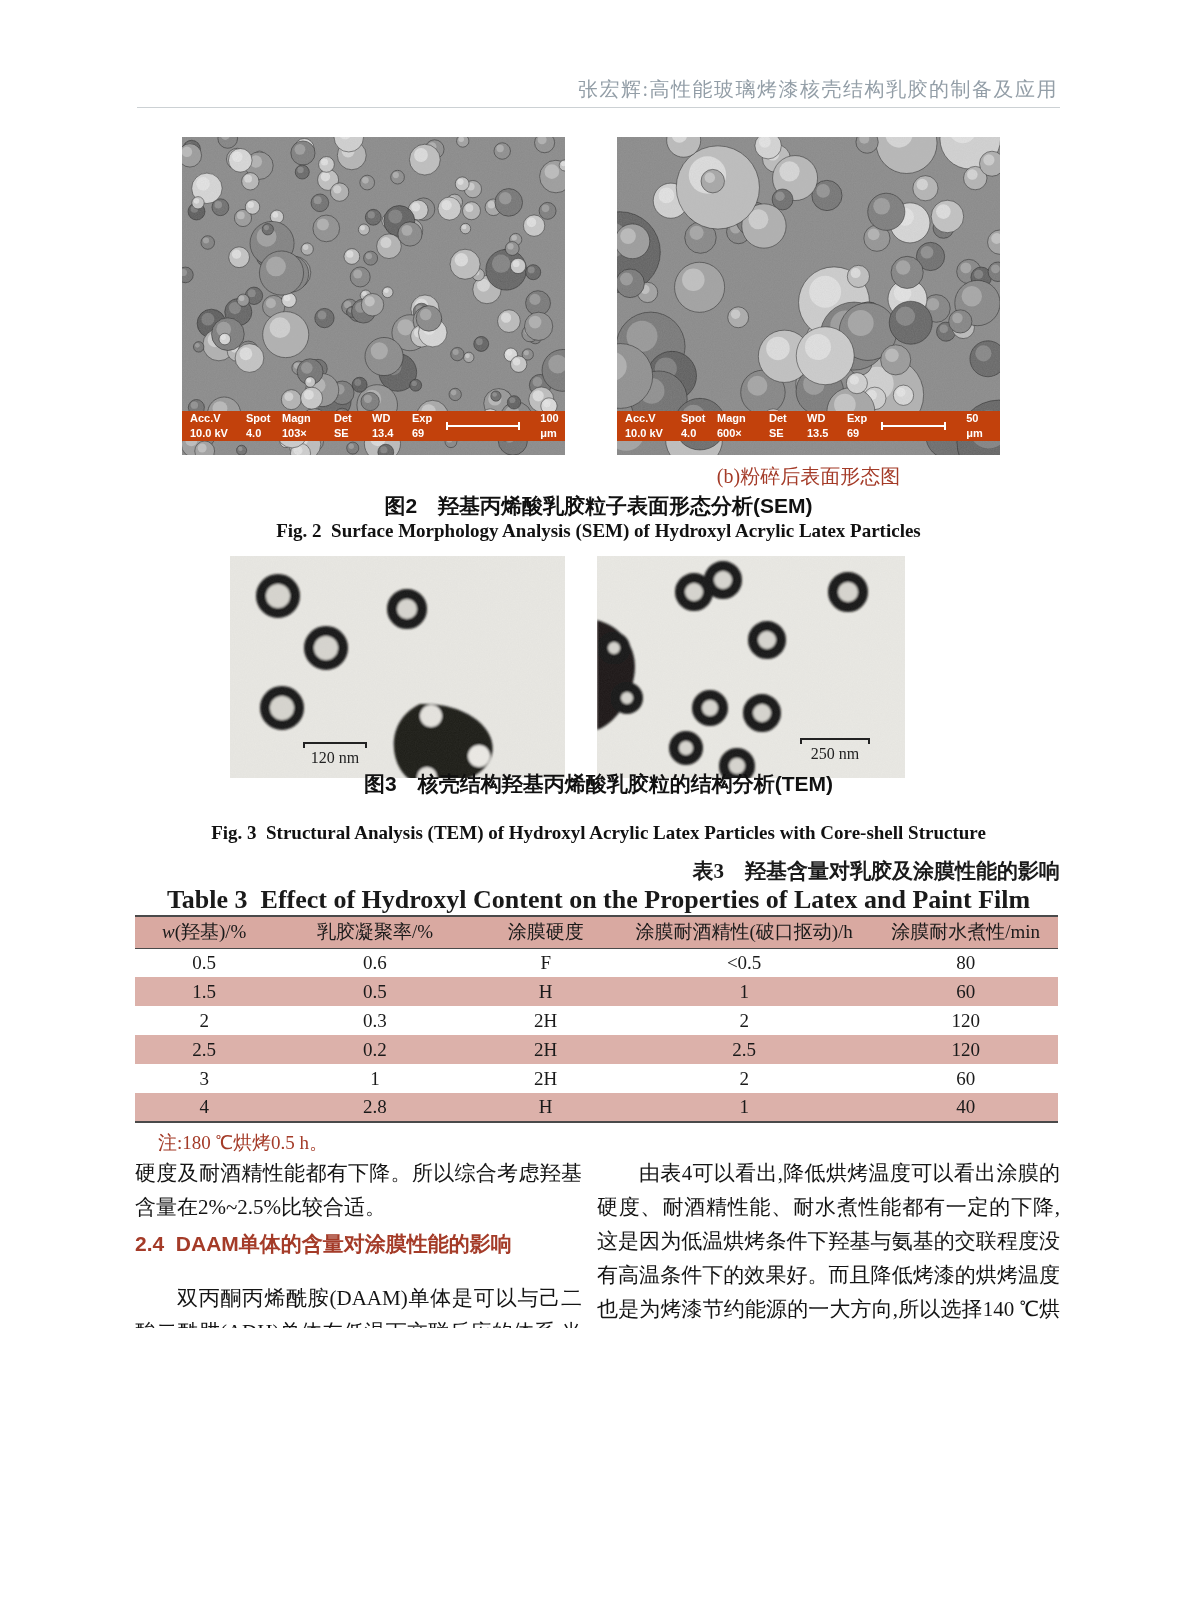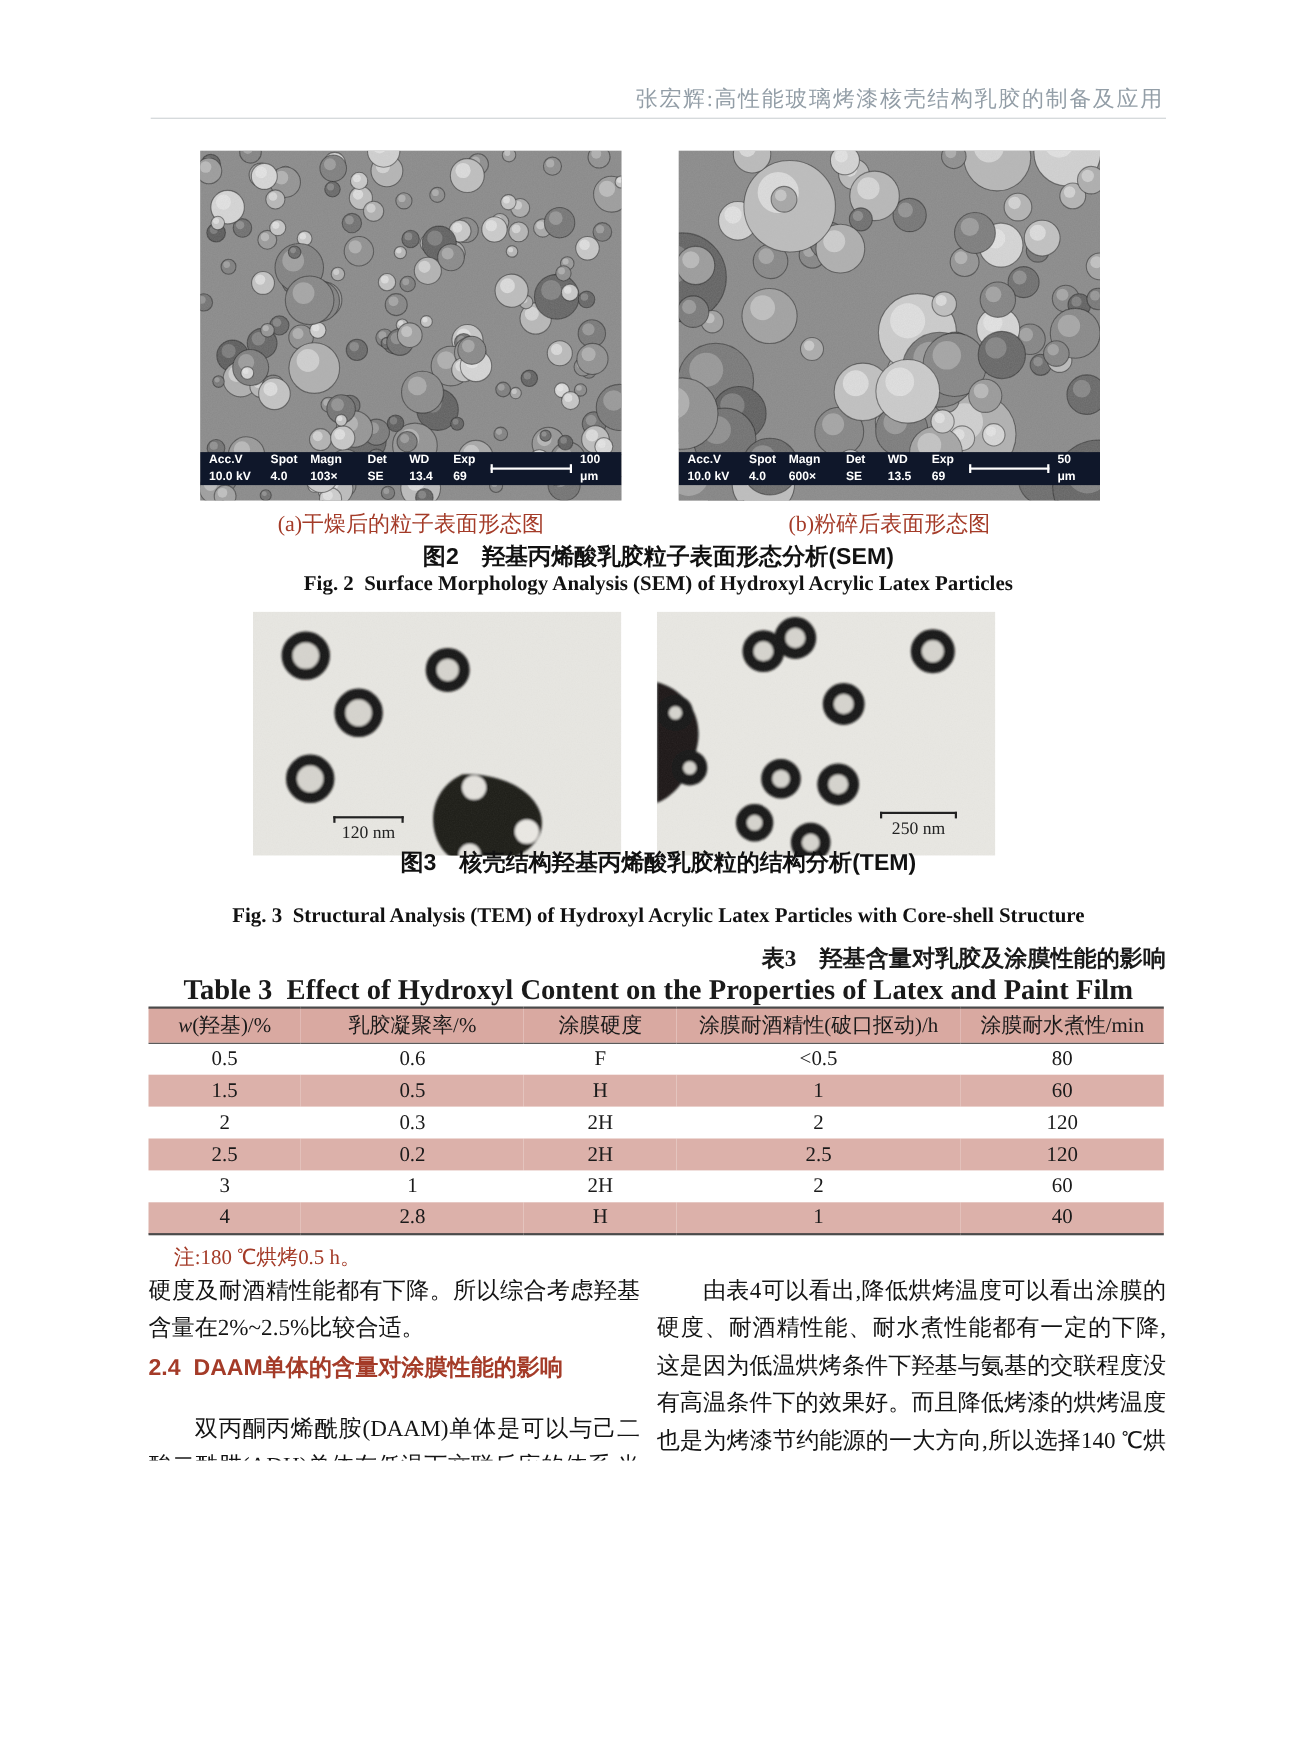--- a/index.html
+++ b/index.html
@@ -15,25 +15,25 @@
         font-family:"Liberation Serif",serif;color:#1a1a1a}
 
   
   .running-title{position:absolute;top:76px;right:129px;font-size:20px;letter-spacing:1.5px;
                  color:var(--header_gray)}
   .header-rule{position:absolute;top:107px;left:137px;right:127px;border-top:1.5px solid #ccd1d4}
 
   
   .sem-panel{position:absolute;top:137px;width:383px;height:318px;background:#8a8a8a;overflow:hidden}
   .sem-panel svg.sem-art{position:absolute;inset:0;width:100%;height:100%}
-  .sem-bar{position:absolute;left:0;right:0;bottom:14px;height:30px;background:#0f172a;color:#fff;
+  .sem-bar{position:absolute;left:0;right:0;bottom:14px;height:30px;background:#c2410c;color:#fff;
            display:grid;grid-template-columns:56px 36px 52px 38px 40px 34px 1fr;grid-auto-rows:15px;
            align-items:center;padding-left:8px;
            font-family:"Liberation Sans",sans-serif;font-weight:bold;font-size:11px;line-height:15px}
-  .sem-scale{grid-column:7;grid-row:1/3;display:flex;align-items:center;gap:7px;
+  .sem-scale{grid-column:7;grid-row:1/3;display:flex;align-items:center;gap:20px;
              justify-content:flex-start;padding-right:8px}
   .sbar{position:relative;height:2px;background:#fff}
   .sbar::before,.sbar::after{content:'';position:absolute;top:-3px;width:2px;height:8px;background:#fff}
   .sbar::before{left:0}.sbar::after{right:0}
 
   
   .panel-cap{position:absolute;top:463px;width:383px;text-align:center;font-size:20px;
              color:var(--accent_red)}
   .fig-cn{position:absolute;left:137px;right:127px;text-align:center;
           font-family:"Liberation Sans",sans-serif;font-weight:bold;font-size:21px;color:#111}
@@ -651,21 +651,20 @@
       </div>
       <span>10.0 kV</span>
       <span>4.0</span>
       <span>600×</span>
       <span>SE</span>
       <span>13.5</span>
       <span>69</span>
     </div>
   </div>
 
-  <div class="panel-cap" style="left:182px">(a)干燥后的粒子表面形态图</div>
   <div class="panel-cap" style="left:617px">(b)粉碎后表面形态图</div>
   <div class="fig-cn" style="top:492px">图2　羟基丙烯酸乳胶粒子表面形态分析(SEM)</div>
   <div class="fig-en" style="top:520px">Fig. 2&nbsp;&nbsp;Surface Morphology Analysis (SEM) of Hydroxyl Acrylic Latex Particles</div>
 
   <div class="tem-panel" style="left:230px;width:335px">
     <svg viewBox="0 0 335 222">
       <rect width="335" height="222" fill="#e9e8e3"></rect>
       <g filter="url(#soft)">
         <circle class="ring" cx="48" cy="40" r="17"></circle>
         <circle class="ring" cx="177" cy="53" r="15"></circle>

